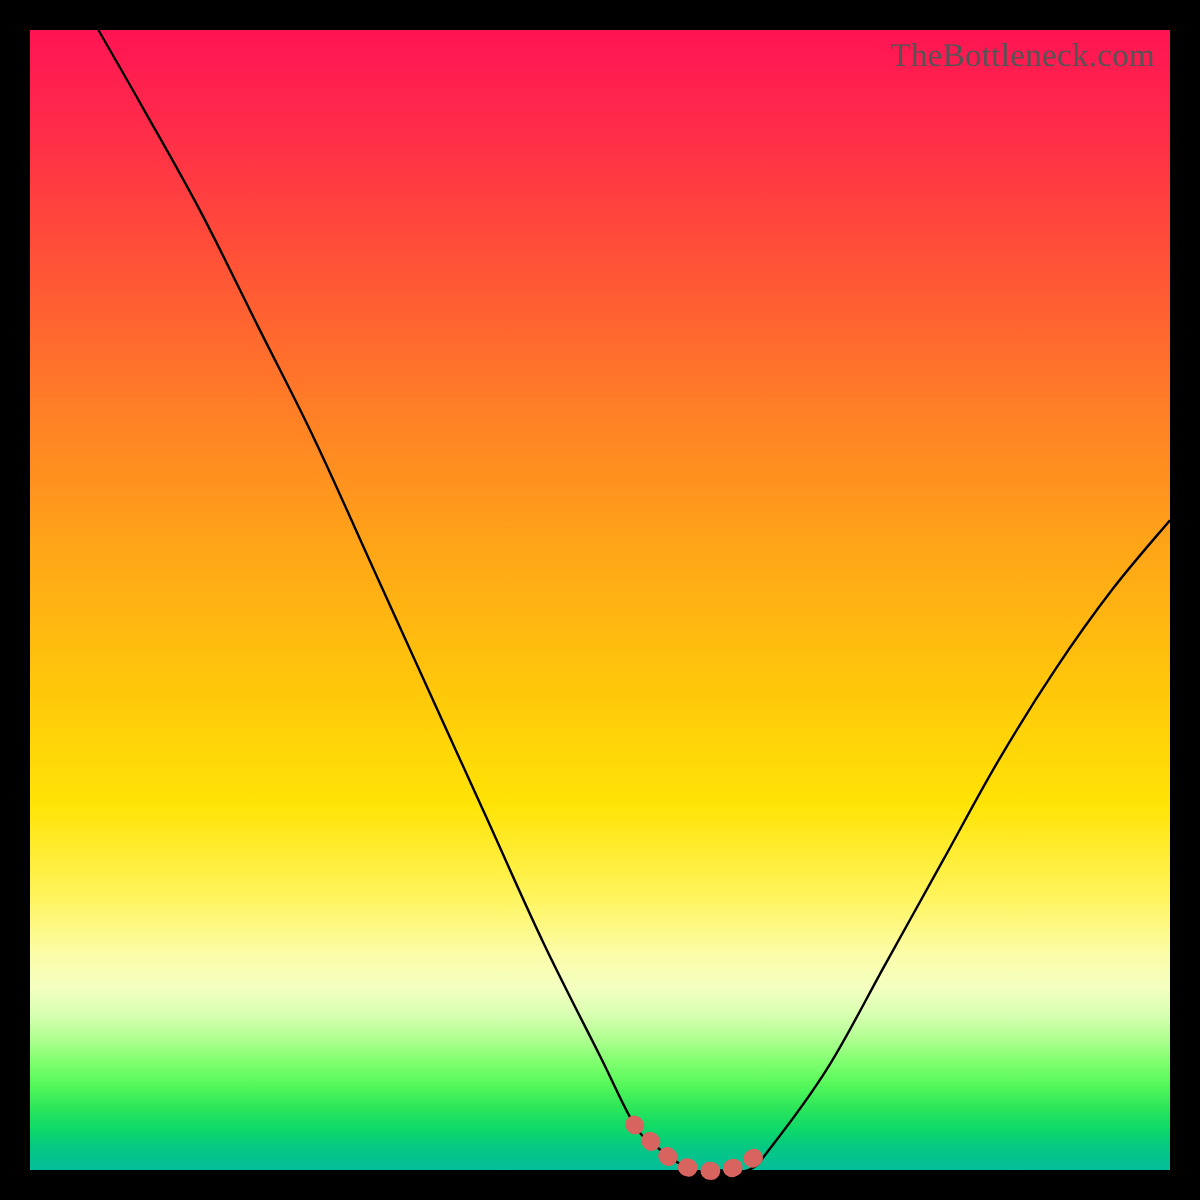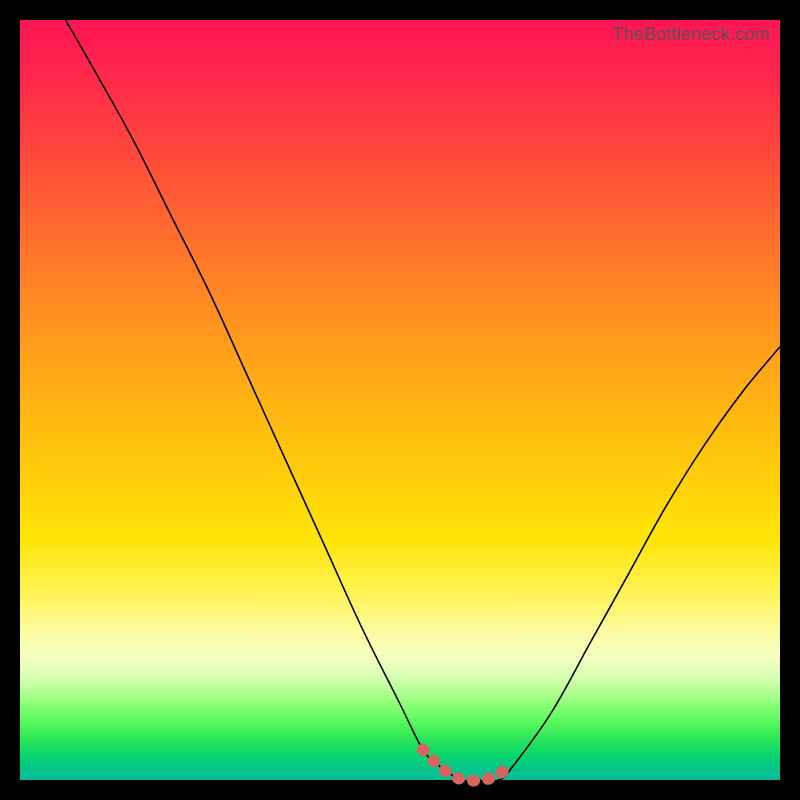--- a/index.html
+++ b/index.html
@@ -44,24 +44,25 @@
       #0cd86a 96.5%,
       #05c882 98%,
       #04bd9a 100%
     );
   }
   .watermark {
     position: absolute;
     top: 4px;
     right: 10px;
     color: #545454;
-    font-size: 18px;
+    font-size: 22px;
     font-weight: 500;
     letter-spacing: 0.2px;
     user-select: none;
+    font-family: Liberation Serif, serif;
   }
   svg.curve {
     position: absolute;
     left: 0;
     top: 0;
     width: 760px;
     height: 760px;
     overflow: visible;
   }
   .main-curve {

